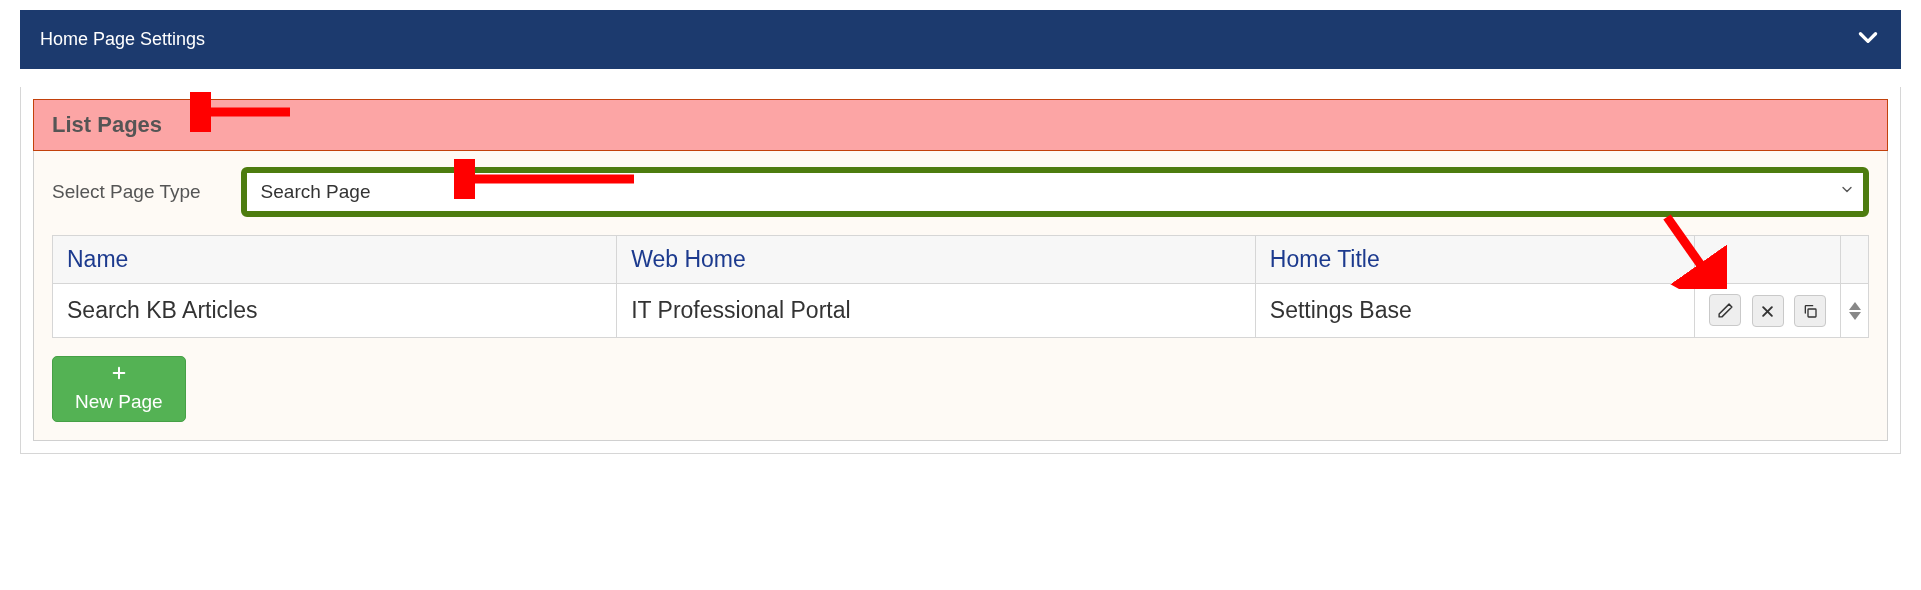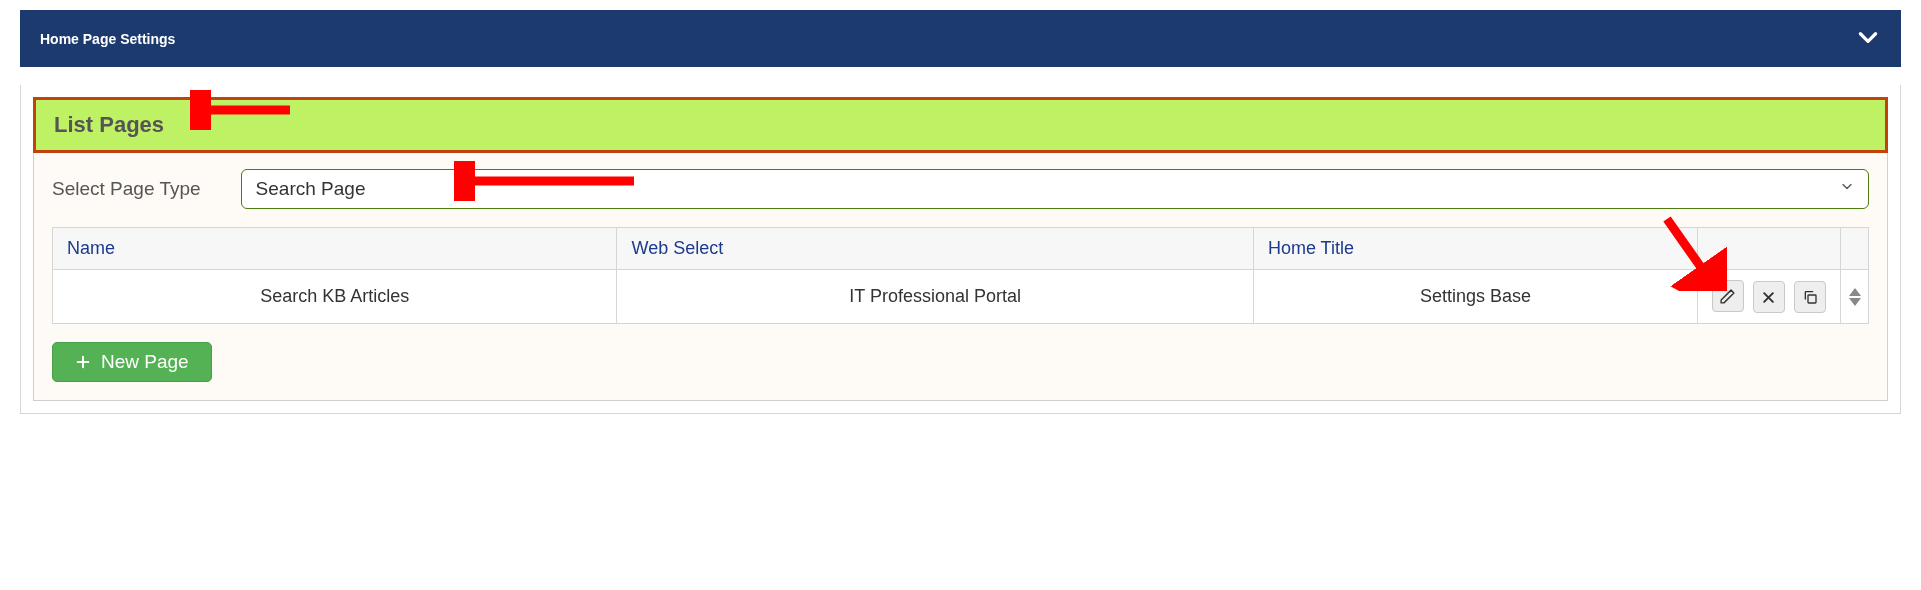--- a/index.html
+++ b/index.html
@@ -3,37 +3,37 @@
   <meta charset="utf-8">
   <style>
     * { box-sizing: border-box; margin: 0; padding: 0; }
     body { font-family: "Segoe UI", Arial, sans-serif; background: #fff; padding: 10px 20px 0 20px; color: #333; font-size: 18px; }
 
     .panel { margin-bottom: 18px; }
     .panel-header {
       background: #1c3a6e;
       color: #fff;
       padding: 14px 20px;
-      font-weight: 700;
-      font-size: 14px;
+      font-weight: 400;
+      font-size: 18px;
       display: flex;
       justify-content: space-between;
       align-items: center;
       cursor: pointer;
     }
     .panel-body {
       border: 1px solid #d6d6d6;
       border-top: none;
       background: #fff;
       padding: 12px;
     }
 
     .sub-header {
-      background: #bef264;
-      border: 3px solid #c2410c;
+      background: #fca5a5;
+      border: 1px solid #c2410c;
       color: #555;
       font-weight: 700;
       font-size: 22px;
       padding: 12px 18px;
     }
 
     .inner-block {
       border: 1px solid #d0d0d0;
       border-top: none;
       background: #fefaf5;
@@ -45,21 +45,21 @@
       align-items: center;
       gap: 40px;
     }
     .select-label { color: #555; font-size: 19px; white-space: nowrap; }
     .select-wrap {
       flex: 1;
       position: relative;
     }
     .select-box {
       width: 100%;
-      border: 1px solid #4d7c0f;
+      border: 6px solid #4d7c0f;
       border-radius: 6px;
       background: #fff;
       padding: 8px 40px 8px 14px;
       font-size: 19px;
       color: #333;
       appearance: none;
       cursor: pointer;
     }
     .select-caret {
       position: absolute;
@@ -67,36 +67,35 @@
       top: 50%;
       transform: translateY(-50%);
       pointer-events: none;
     }
 
     table.grid {
       width: 100%;
       border-collapse: collapse;
       margin-top: 18px;
       background: #fff;
-      font-size: 18px;
+      font-size: 23px;
     }
     table.grid th {
       text-align: left;
       font-weight: 400;
       color: #1c3a8e;
       background: #f7f7f7;
       border: 1px solid #d6d6d6;
       padding: 10px 14px;
     }
     table.grid td {
       border: 1px solid #d6d6d6;
       padding: 10px 14px;
       color: #333;
       vertical-align: middle;
-      text-align: center;
     }
     .actions-cell {
       white-space: nowrap;
       width: 1%;
     }
     .icon-btn {
       display: inline-flex;
       align-items: center;
       justify-content: center;
       width: 32px;
@@ -128,20 +127,21 @@
       align-items: center;
       gap: 10px;
       background: #54b254;
       color: #fff;
       border: 1px solid #46a046;
       border-radius: 5px;
       padding: 8px 22px;
       font-size: 19px;
       cursor: pointer;
       margin-top: 18px;
+      flex-direction: column;
     }
 
     
     .arrow-anno { position: absolute; z-index: 10; pointer-events: none; }
   </style>
 </head>
 <body>
 
 <div class="panel">
   <div class="panel-header">
@@ -189,21 +189,21 @@
               <polygon points="0 0, 8 4, 0 8" fill="#ff0000"></polygon>
             </marker>
           </defs>
         <line x1="180" y1="20" x2="12" y2="20" stroke="#ff0000" stroke-width="9" marker-end="url(#ah2)"></line>
       </svg>
 
       <table class="grid">
         <thead>
           <tr>
             <th>Name</th>
-            <th>Web Select</th>
+            <th>Web Home</th>
             <th>Home Title</th>
             <th></th>
             <th class="sort-cell"></th>
           </tr>
         </thead>
         <tbody>
           <tr>
             <td>Search KB Articles</td>
             <td>IT Professional Portal</td>
             <td>Settings Base</td>

